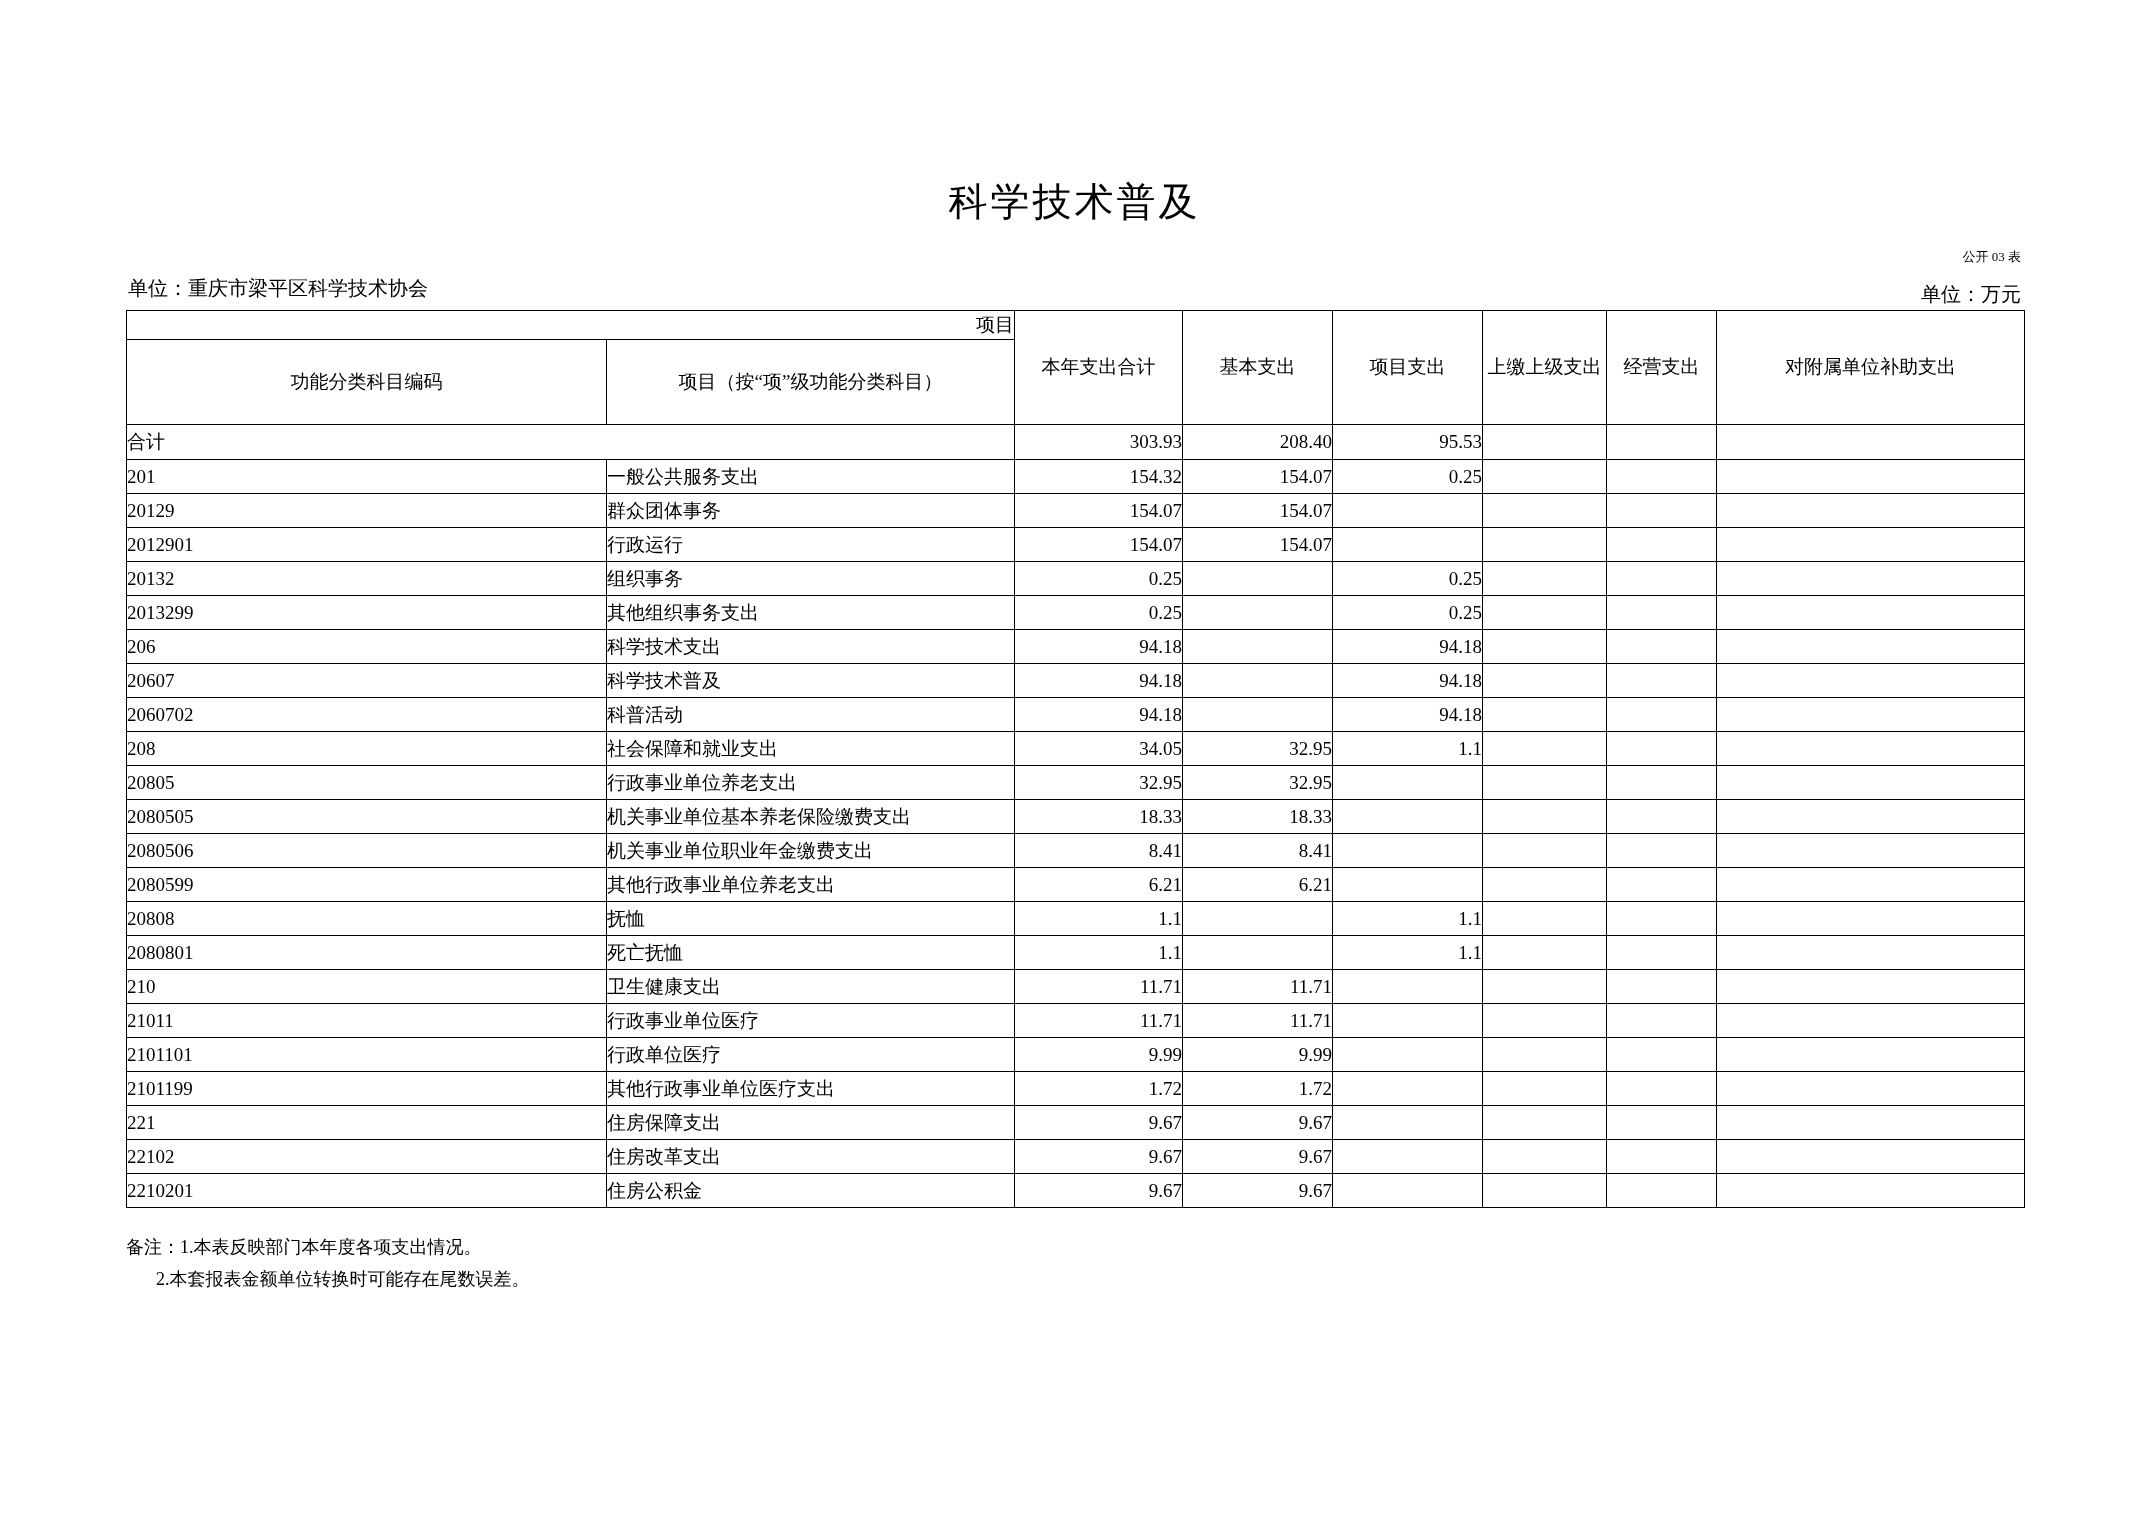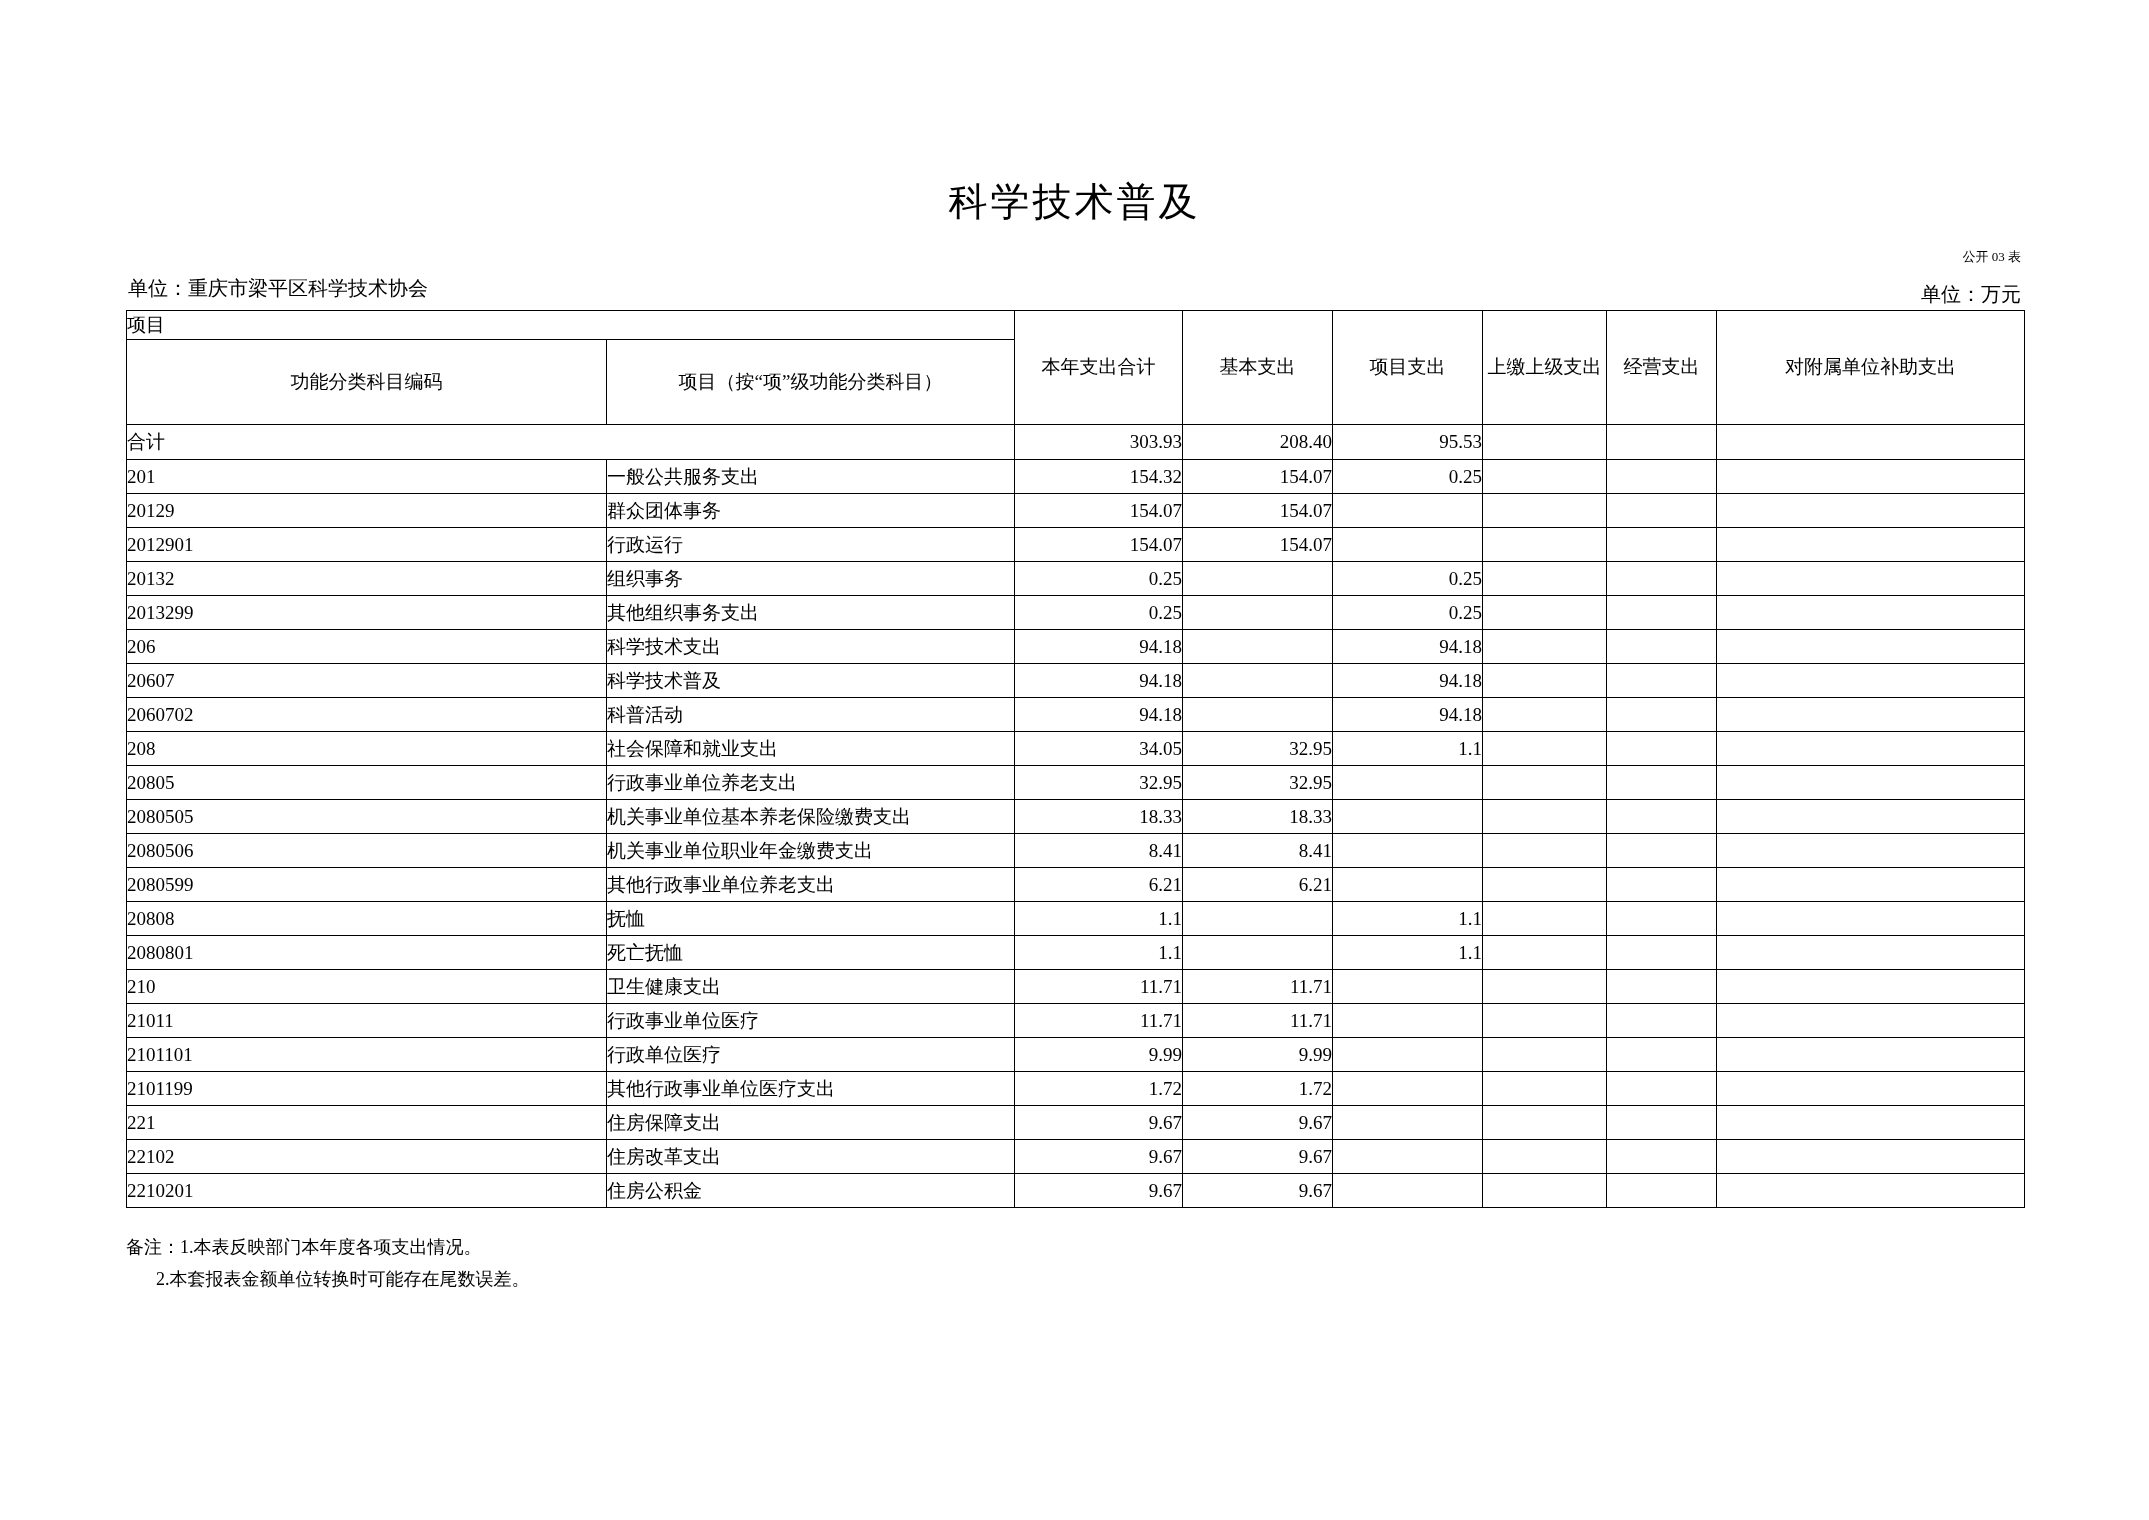--- a/index.html
+++ b/index.html
@@ -63,21 +63,21 @@
   }
   table.main td, table.main th {
     border: 1px solid #000000;
     font-weight: normal;
     font-size: 19px;
     padding: 0;
     vertical-align: middle;
   }
   .h-proj-top {
     height: 28px;
-    text-align: left;
+    text-align: right;
     font-size: 19px;
   }
   .h-cell {
     text-align: center;
     font-size: 19px;
     line-height: 1.3;
     padding: 4px 6px;
   }
   .h-cell.narrow {
     font-size: 19px;

